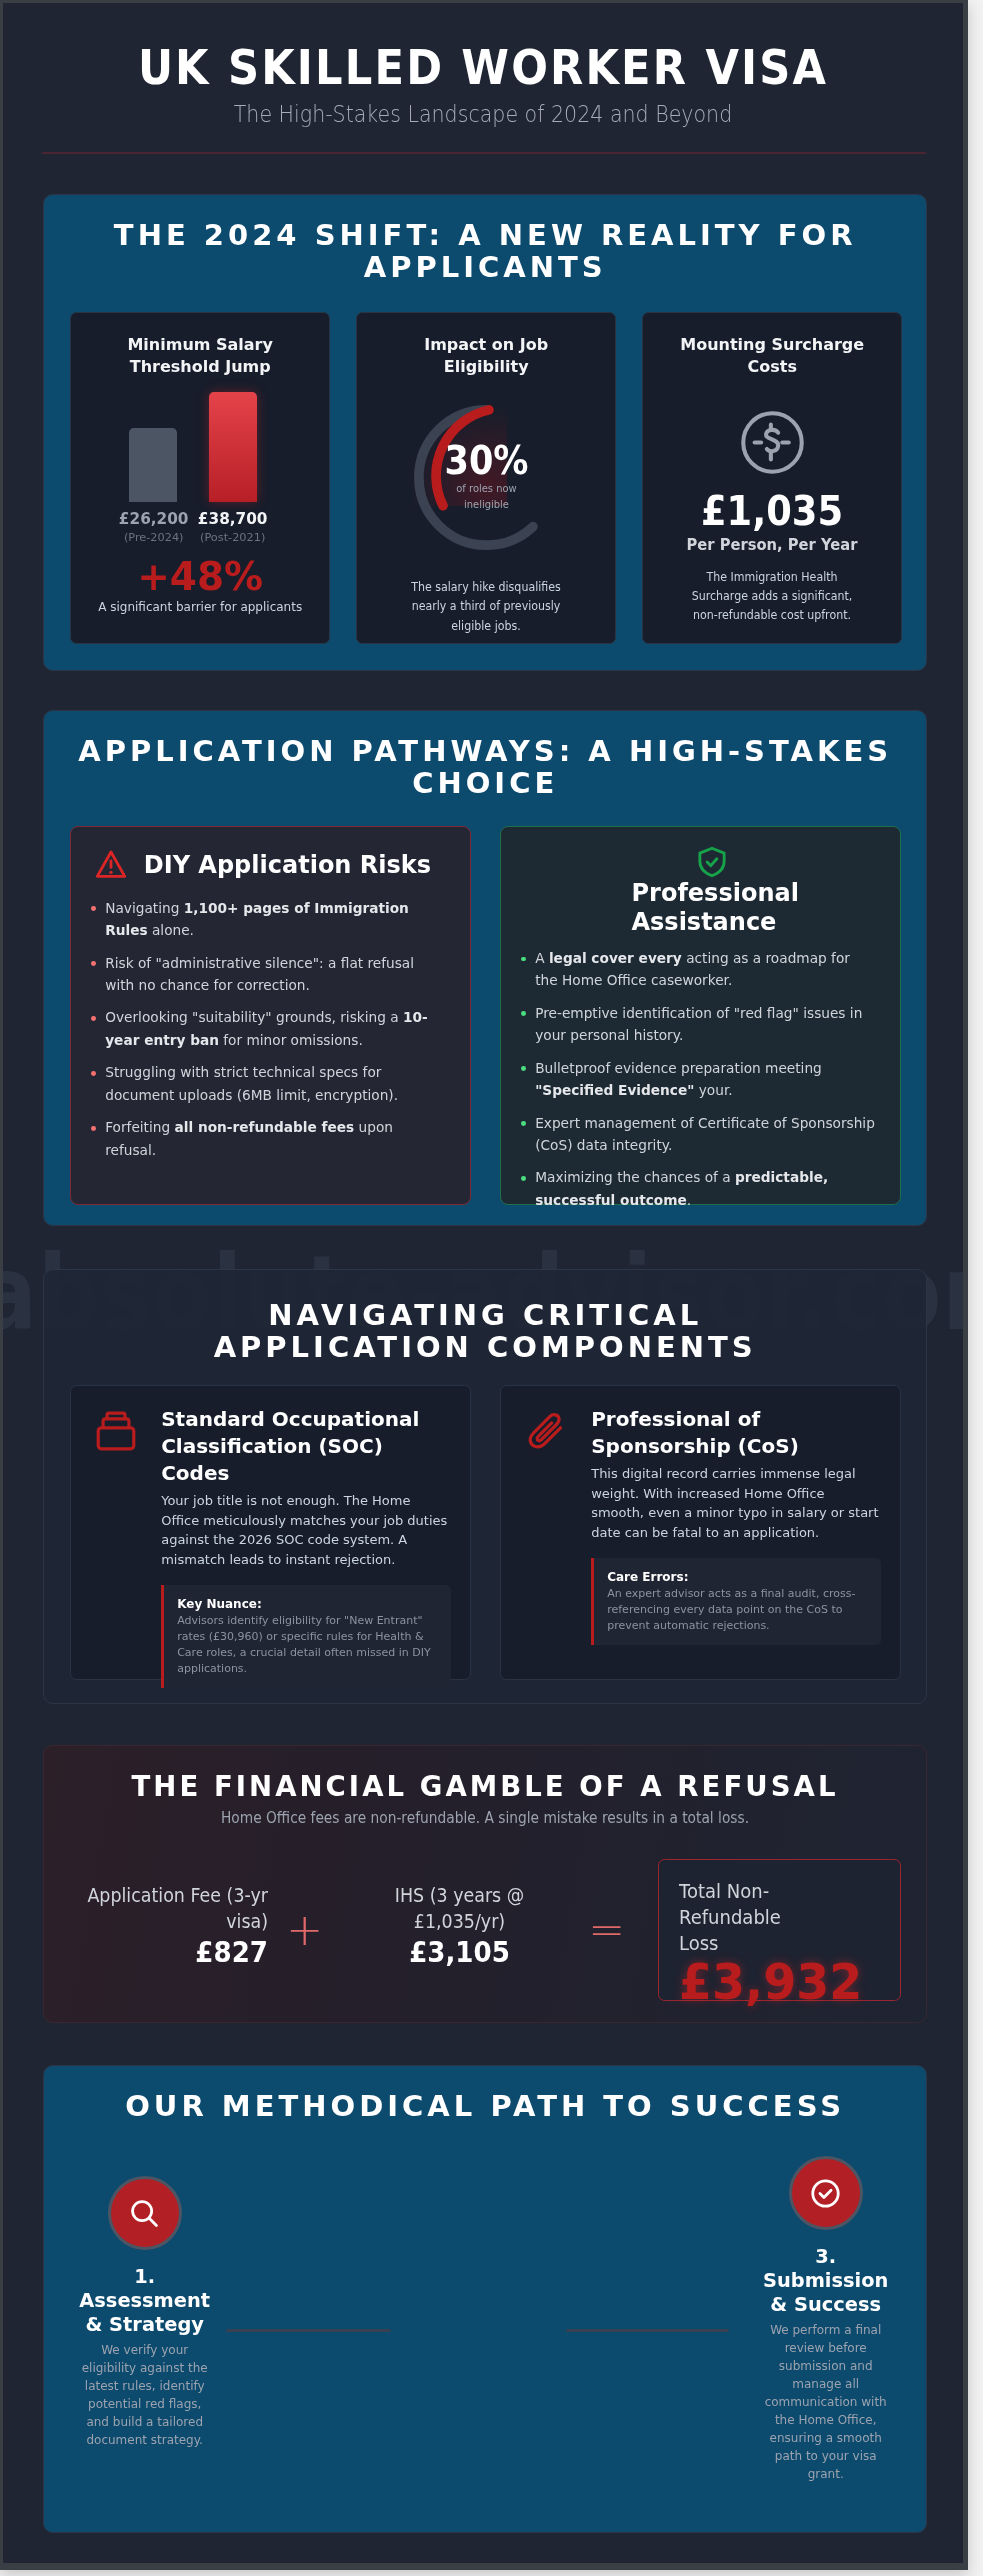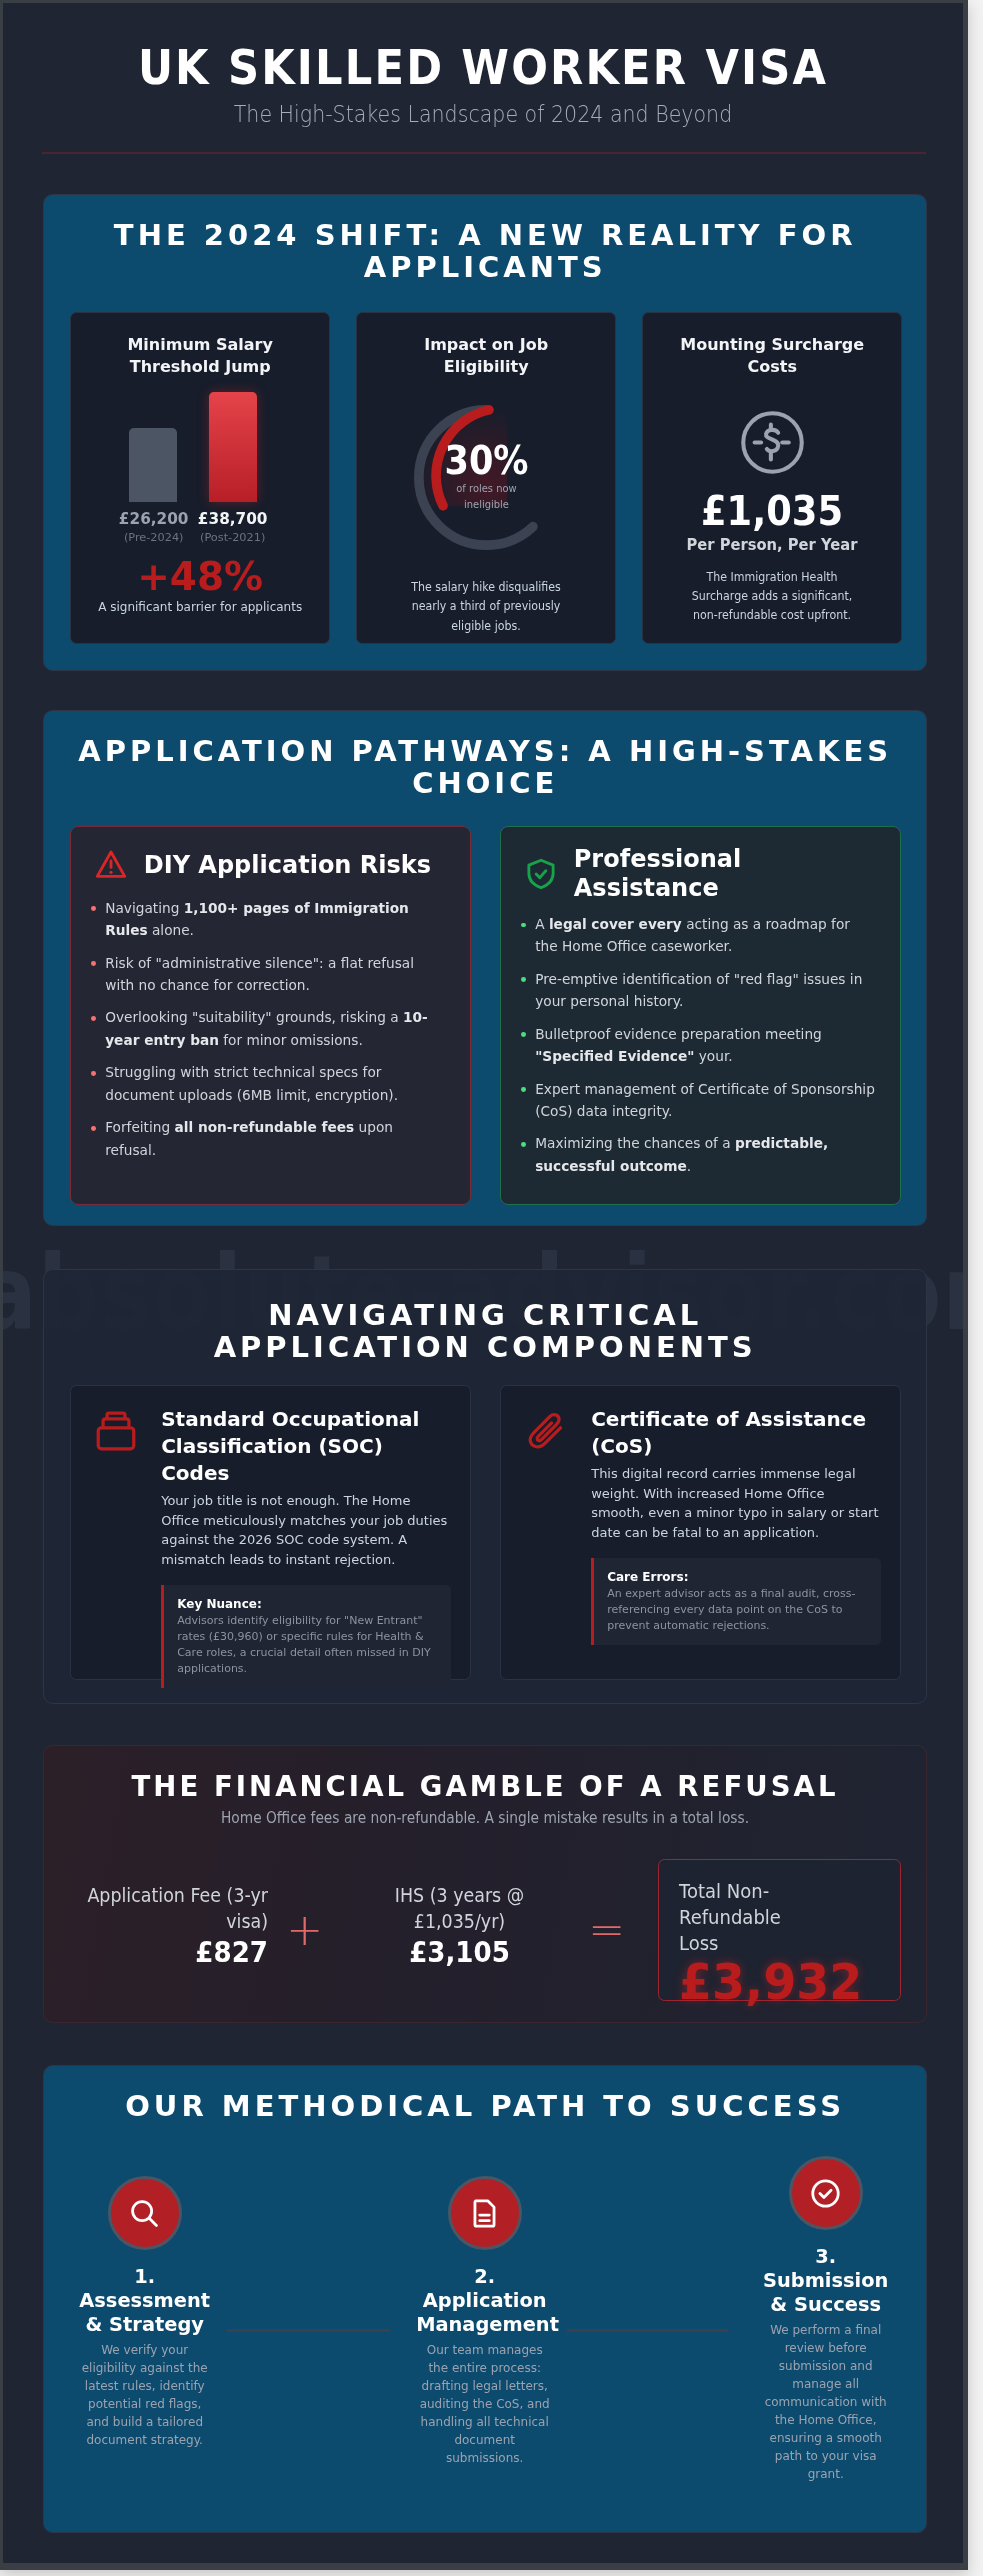--- a/index.html
+++ b/index.html
@@ -221,21 +221,21 @@
       <ul class="path-list">
         <li><span>Navigating </span><b>1,100+ pages of Immigration Rules</b><span> alone.</span></li>
         <li><span>Risk of "administrative silence": a flat refusal with no chance for correction.</span></li>
         <li><span>Overlooking "suitability" grounds, risking a </span><b>10-year entry ban</b><span> for minor omissions.</span></li>
         <li><span>Struggling with strict technical specs for document uploads (6MB limit, encryption).</span></li>
         <li><span>Forfeiting </span><b>all non-refundable fees</b><span> upon refusal.</span></li>
       </ul>
     </div>
 
     <div class="path-card pro">
-      <div class="path-head" style="margin-top:18px;">
+      <div class="path-head" style="margin-top:18px;flex-direction:column;">
         <svg class="ico" viewBox="0 0 42 42">
           <path d="M21 4 L36 10 L36 20 C36 29 29 35 21 38 C13 35 6 29 6 20 L6 10 Z" fill="none" stroke="#16a34a" stroke-width="3.5" stroke-linejoin="round"></path>
           <path d="M15 21 L19.5 25.5 L27 17" fill="none" stroke="#16a34a" stroke-width="3.5" stroke-linecap="round" stroke-linejoin="round"></path>
         </svg>
         <h3 style="width:177px;">Professional Assistance</h3>
       </div>
       <ul class="path-list" style="margin-top:9.7px;">
         <li><span>A </span><b>legal cover every</b><span> acting as a roadmap for the Home Office caseworker.</span></li>
         <li><span>Pre-emptive identification of "red flag" issues in your personal history.</span></li>
         <li><span>Bulletproof evidence preparation meeting </span><b>"Specified Evidence"</b><span> your.</span></li>
@@ -262,21 +262,21 @@
           <div class="d">Advisors identify eligibility for "New Entrant" rates (£30,960) or specific rules for Health &amp; Care roles, a crucial detail often missed in DIY applications.</div>
         </div>
       </div>
     </div>
 
     <div class="comp-card b">
       <svg class="comp-icon" viewBox="0 0 52 52">
         <path d="M44 22 L24 42 C18 48 9 46 7 40 C5 35 8 31 11 28 L31 8 C35 4 41 6 42 10 C43 14 40 17 38 19 L20 37 C18 39 15 38 15 35 C15 34 16 33 17 32 L33 16" fill="none" stroke="#b91c1c" stroke-width="4" stroke-linecap="round" stroke-linejoin="round"></path>
       </svg>
       <div class="comp-body">
-        <h3>Certificate of Assistance (CoS)</h3>
+        <h3>Professional of Sponsorship (CoS)</h3>
         <p>This digital record carries immense legal weight. With increased Home Office smooth, even a minor typo in salary or start date can be fatal to an application.</p>
         <div class="note">
           <div class="t">Care Errors:</div>
           <div class="d">An expert advisor acts as a final audit, cross-referencing every data point on the CoS to prevent automatic rejections.</div>
         </div>
       </div>
     </div>
   </section>
 
   <section class="section" id="s4">
@@ -309,31 +309,20 @@
       <div class="step-circle">
         <svg width="35" height="35" viewBox="0 0 44 44">
           <circle cx="19" cy="19" r="12" fill="none" stroke="#ffffff" stroke-width="3.5"></circle>
           <line x1="28" y1="28" x2="37" y2="37" stroke="#ffffff" stroke-width="3.5" stroke-linecap="round"></line>
         </svg>
       </div>
       <h3>1. Assessment &amp; Strategy</h3>
       <p>We verify your eligibility against the latest rules, identify potential red flags, and build a tailored document strategy.</p>
     </div>
 
-    <div class="step" style="left:372px; top:110px;">
-      <div class="step-circle">
-        <svg width="35" height="35" viewBox="0 0 44 44">
-          <path d="M11 6 L26 6 L34 14 L34 36 C34 37 33 38 32 38 L12 38 C11 38 10 37 10 36 L10 8 C10 7 11 6 12 6 Z" fill="none" stroke="#ffffff" stroke-width="3.5" stroke-linejoin="round"></path>
-          <line x1="16" y1="24" x2="28" y2="24" stroke="#ffffff" stroke-width="3.5" stroke-linecap="round"></line>
-          <line x1="16" y1="31" x2="28" y2="31" stroke="#ffffff" stroke-width="3.5" stroke-linecap="round"></line>
-        </svg>
-      </div>
-      <h3>2. Application Management</h3>
-      <p>Our team manages the entire process: drafting legal letters, auditing the CoS, and handling all technical document submissions.</p>
-    </div>
 
     <div class="step" style="left:713px; top:90px;">
       <div class="step-circle">
         <svg width="35" height="35" viewBox="0 0 44 44">
           <circle cx="22" cy="22" r="16" fill="none" stroke="#ffffff" stroke-width="3.5"></circle>
           <path d="M15 22 L20 27 L29 18" fill="none" stroke="#ffffff" stroke-width="3.5" stroke-linecap="round" stroke-linejoin="round"></path>
         </svg>
       </div>
       <h3>3. Submission &amp; Success</h3>
       <p>We perform a final review before submission and manage all communication with the Home Office, ensuring a smooth path to your visa grant.</p>

